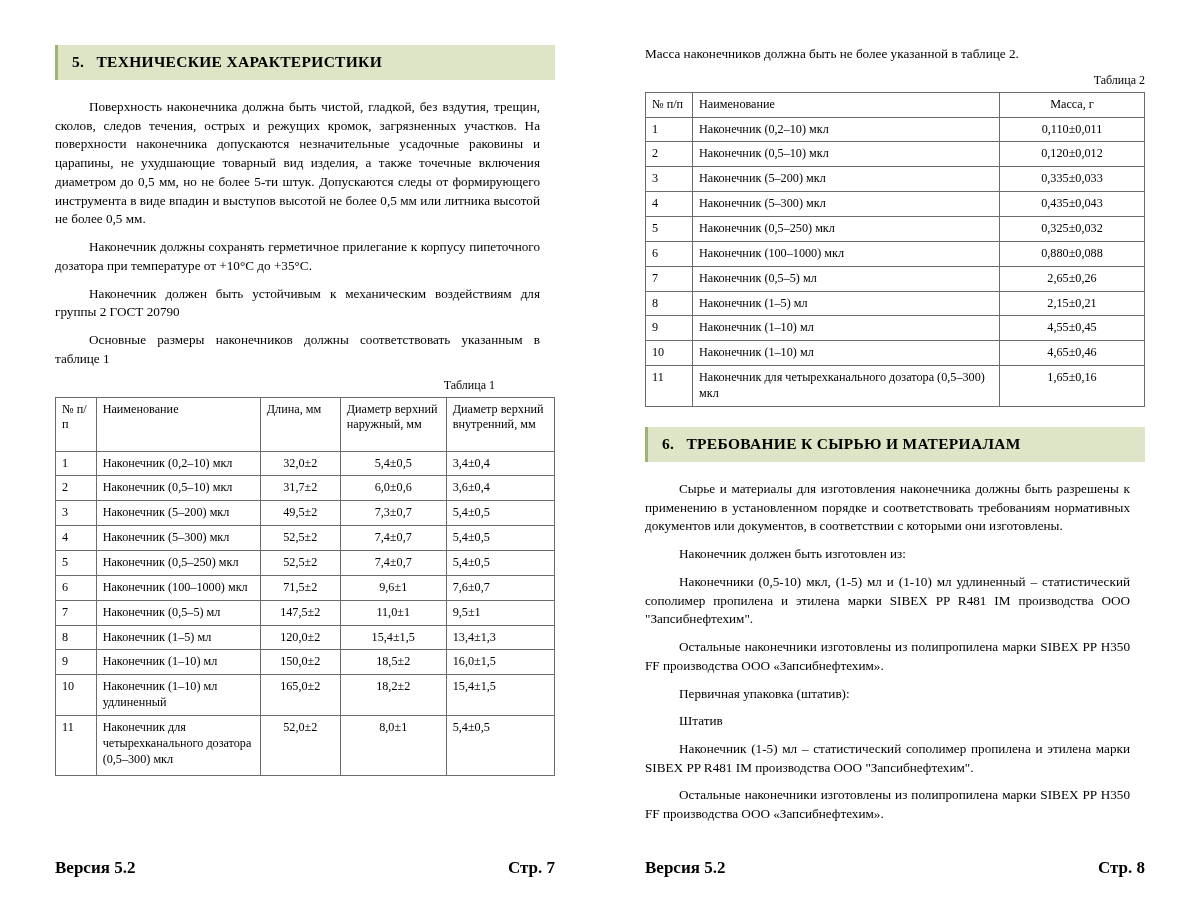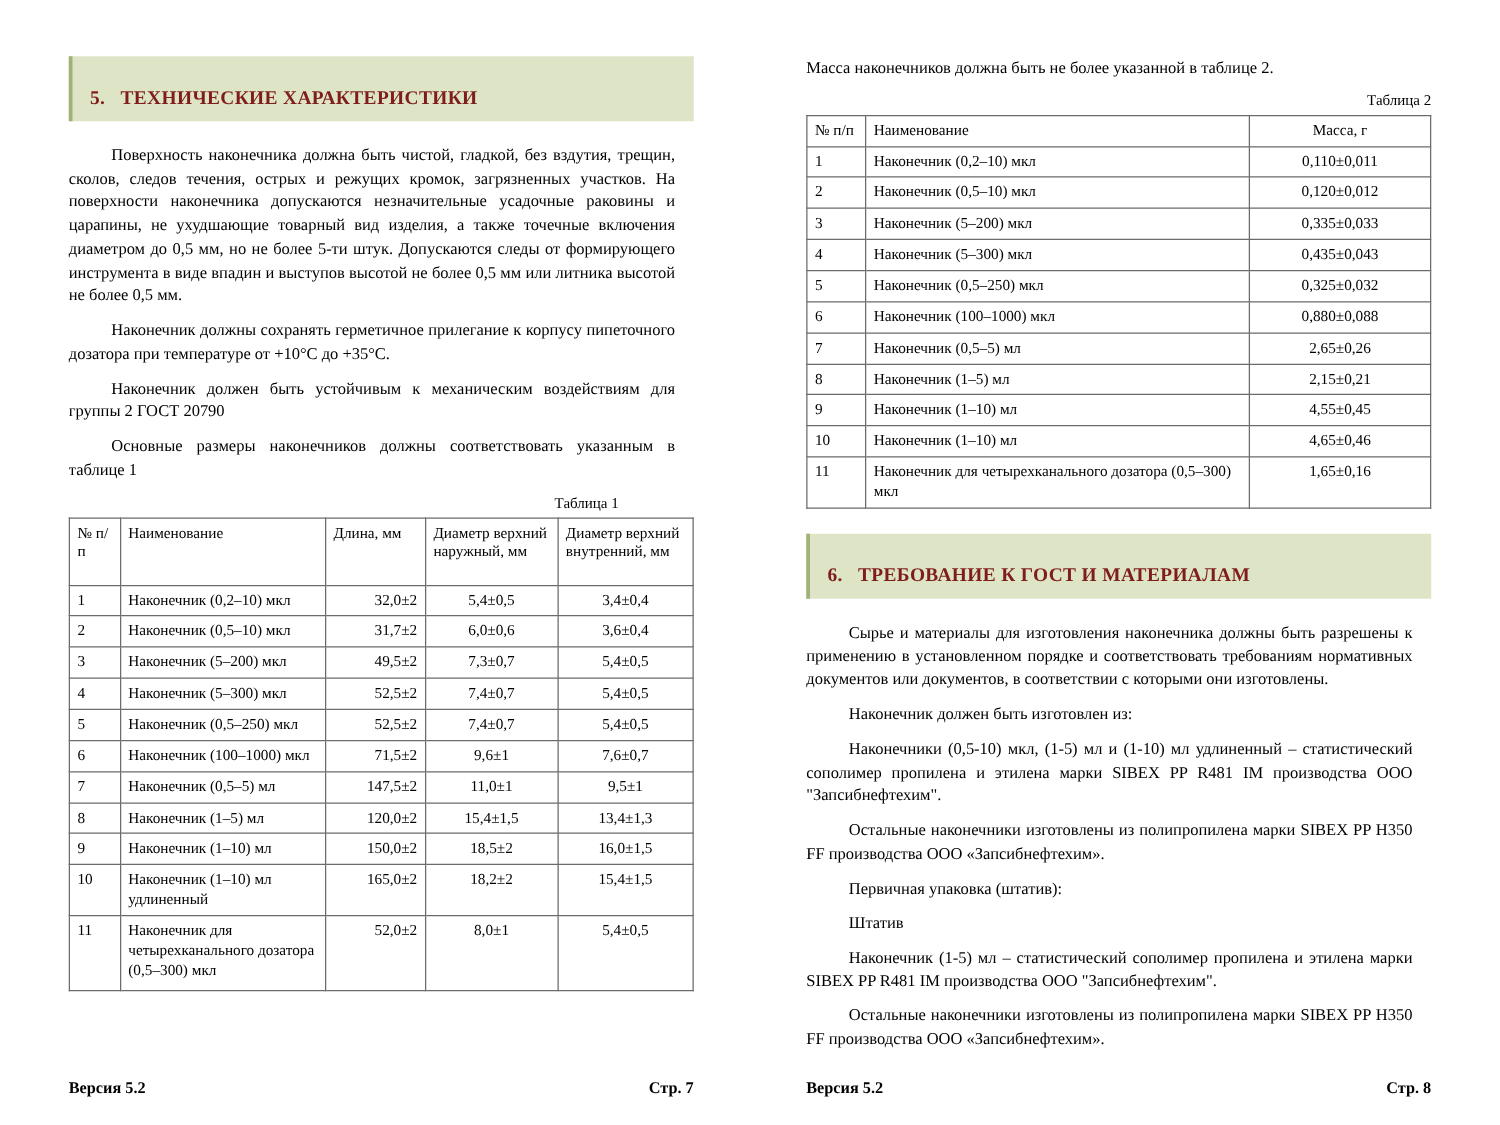--- a/index.html
+++ b/index.html
@@ -34,26 +34,26 @@
     top: 45px;
     bottom: 40px;
   }
   .page.right .page-inner {
     left: 45px;
     right: 55px;
   }
   .section-head {
     background: #dde5c6;
     border-left: 3px solid #9fb27a;
-    padding: 25px 10px 9px 14px;
+    padding: 8px 10px 9px 14px;
     font-family: "Liberation Serif", serif;
     font-weight: bold;
     font-size: 15.5px;
     letter-spacing: 0.3px;
-    color: #7f1d1d;
+    color: #000000;
     margin-bottom: 18px;
   }
   .section-head .num {
     margin-right: 8px;
   }
   p.body {
     margin: 0 15px 9px 0;
     font-size: 13.2px;
     line-height: 1.42;
     text-align: justify;
@@ -87,43 +87,43 @@
   }
   table.doc th {
     font-weight: normal;
   }
   table.doc td.idx {
     text-align: left;
     width: 28px;
   }
   table.t1 th.c0, table.t1 td.c0 { width: 34px; }
   table.t1 th.c1, table.t1 td.c1 { width: 172px; }
-  table.t1 th.c2, table.t1 td.c2 { width: 78px; text-align: right; }
+  table.t1 th.c2, table.t1 td.c2 { width: 78px; text-align: center; }
   table.t1 th.c3, table.t1 td.c3 { width: 108px; text-align: center; }
-  table.t1 th.c4, table.t1 td.c4 { width: 108px; text-align: center; }
+  table.t1 th.c4, table.t1 td.c4 { width: 108px; text-align: left; }
   table.t1 thead th { text-align: left; }
   table.t1 thead th.c2, table.t1 thead th.c3, table.t1 thead th.c4 { text-align: left; }
   table.t1 tbody tr { height: 21px; }
   table.t1 thead tr { height: 54px; }
   table.t1 thead th { vertical-align: top; }
 
   table.t2 th.c0, table.t2 td.c0 { width: 34px; }
   table.t2 th.c1, table.t2 td.c1 { width: auto; }
   table.t2 th.c2, table.t2 td.c2 { width: 132px; text-align: center; }
   table.t2 thead th.c2 { text-align: center; }
   table.t2 tbody tr { height: 21px; }
 
   .footer {
     position: absolute;
     left: 55px;
     right: 45px;
     bottom: 22px;
     display: flex;
     justify-content: space-between;
-    font-size: 13px;
+    font-size: 17px;
     font-weight: bold;
   }
   .page.right .footer {
     left: 45px;
     right: 55px;
   }
   .spacer-20 { height: 20px; }
 </style>
 </head>
 <body>
@@ -314,21 +314,21 @@
             <td class="c1">Наконечник для четырехканального дозатора (0,5–300) мкл</td>
             <td class="c2">1,65±0,16</td>
           </tr>
         </tbody>
       </table>
 
       <div class="spacer-20"></div>
 
       <div class="section-head">
         <span class="num">6.</span>
-        <span>ТРЕБОВАНИЕ К ГОСТ И МАТЕРИАЛАМ</span>
+        <span>ТРЕБОВАНИЕ К СЫРЬЮ И МАТЕРИАЛАМ</span>
       </div>
 
       <p class="body">Сырье и материалы для изготовления наконечника должны быть разрешены к применению в установленном порядке и соответствовать требованиям нормативных документов или документов, в соответствии с которыми они изготовлены.</p>
       <p class="body">Наконечник должен быть изготовлен из:</p>
       <p class="body">Наконечники (0,5-10) мкл, (1-5) мл и (1-10) мл удлиненный – статистический сополимер пропилена и этилена марки SIBEX PP R481 IM производства ООО "Запсибнефтехим".</p>
       <p class="body">Остальные наконечники изготовлены из полипропилена марки SIBEX PP H350 FF производства ООО «Запсибнефтехим».</p>
       <p class="body">Первичная упаковка (штатив):</p>
       <p class="body">Штатив</p>
       <p class="body">Наконечник (1-5) мл – статистический сополимер пропилена и этилена марки SIBEX PP R481 IM производства ООО "Запсибнефтехим".</p>
       <p class="body">Остальные наконечники изготовлены из полипропилена марки SIBEX PP H350 FF производства ООО «Запсибнефтехим».</p>

